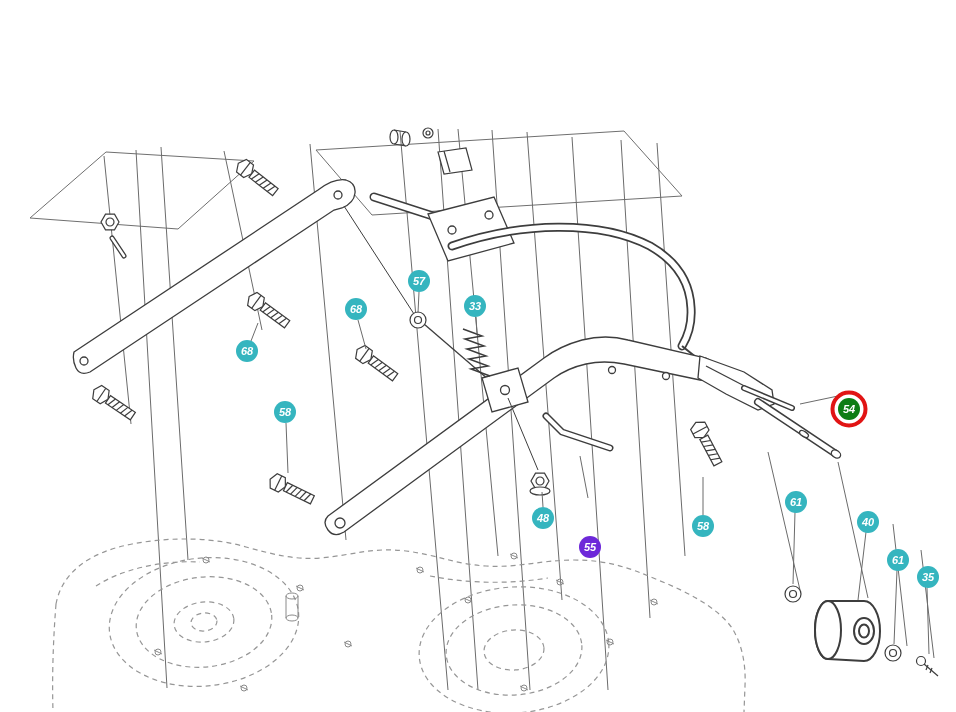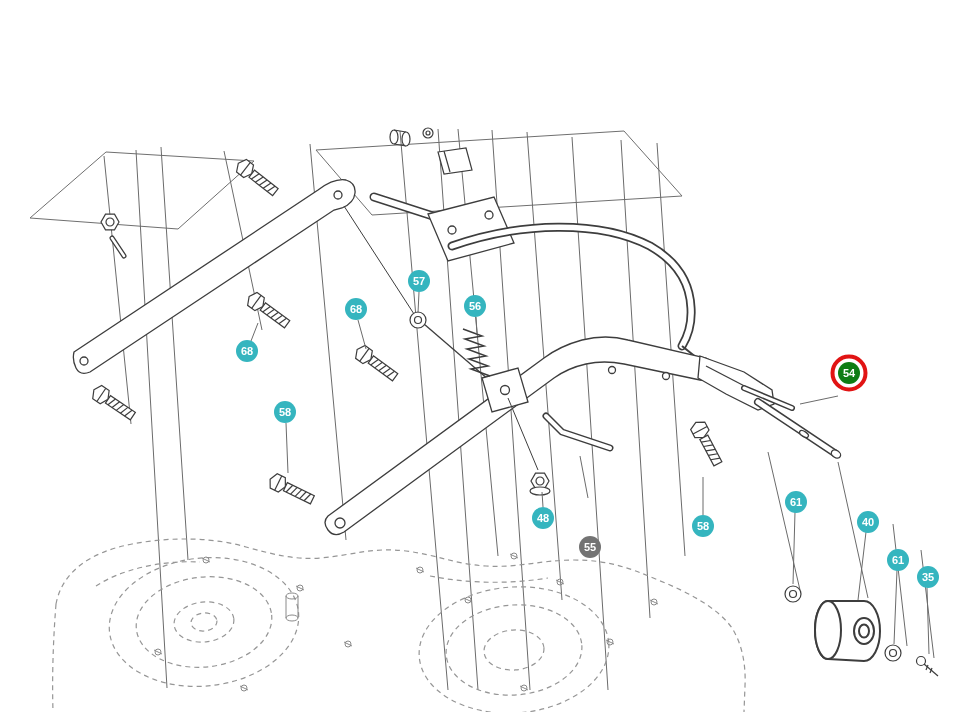--- a/index.html
+++ b/index.html
@@ -1,19 +1,19 @@
 <!DOCTYPE html>
 <html><head>
 <meta charset="utf-8">
 <style>
   html,body{margin:0;padding:0;background:#ffffff;}
   #canvas{position:relative;width:956px;height:712px;background:#ffffff;overflow:hidden;
           font-family:"Liberation Sans",sans-serif;}
   #art{position:absolute;left:0;top:0;width:956px;height:712px;}
-  #callout-layer{position:absolute;left:0;top:0;width:956px;height:712px;}
+  #callout-layer{position:absolute;left:0;top:0;width:956px;height:712px;font-style:italic;}
   .callout{position:absolute;width:22px;height:22px;margin-left:-11px;margin-top:-11px;
            border-radius:50%;display:flex;align-items:center;justify-content:center;
            font-size:11px;font-weight:bold;line-height:1;cursor:pointer;z-index:5;
            user-select:none;}
   .callout.highlighted::after{content:"";position:absolute;left:50%;top:50%;
            transform:translate(-50%,-50%);width:29px;height:29px;
            border:4.5px solid var(--ring-color,#e01313);border-radius:50%;}
 </style>
 </head>
 <body>
@@ -229,25 +229,25 @@
       <line x1="795" y1="512" x2="793" y2="584"></line>
       <line x1="866" y1="532" x2="858" y2="600"></line>
       <line x1="897" y1="570" x2="894" y2="644"></line>
       <line x1="927" y1="588" x2="929" y2="654"></line>
     </g>
   </svg>
 
   <div id="callout-layer">
       <div class="callout" style="left: 419px; top: 281px; background: rgb(53, 181, 191); color: rgb(255, 255, 255);">57</div>
       <div class="callout" style="left: 356px; top: 309px; background: rgb(53, 181, 191); color: rgb(255, 255, 255);">68</div>
-      <div class="callout" style="left: 475px; top: 306px; background: rgb(53, 181, 191); color: rgb(255, 255, 255);">56</div>
+      <div class="callout" style="left: 475px; top: 306px; background: rgb(53, 181, 191); color: rgb(255, 255, 255);">33</div>
       <div class="callout" style="left: 247px; top: 351px; background: rgb(53, 181, 191); color: rgb(255, 255, 255);">68</div>
       <div class="callout" style="left: 285px; top: 412px; background: rgb(53, 181, 191); color: rgb(255, 255, 255);">58</div>
       <div class="callout" style="left: 543px; top: 518px; background: rgb(53, 181, 191); color: rgb(255, 255, 255);">48</div>
-      <div class="callout" style="left: 590px; top: 508px; background: #737373; color: rgb(255, 255, 255); margin-top: 28px;">55</div>
+      <div class="callout" style="left: 590px; top: 508px; background: #6d28d9; color: rgb(255, 255, 255); margin-top: 28px;">55</div>
       <div class="callout" style="left: 703px; top: 526px; background: rgb(53, 181, 191); color: rgb(255, 255, 255);">58</div>
-      <div class="callout highlighted" style="left: 849px; top: 373px; background: rgb(14, 125, 20); color: rgb(255, 255, 255); text-align: center; --ring-color: #e11414;">54</div>
+      <div class="callout highlighted" style="left: 849px; top: 409px; background: rgb(14, 125, 20); color: rgb(255, 255, 255); text-align: center; --ring-color: #e11414;">54</div>
       <div class="callout" style="left: 796px; top: 502px; background: rgb(53, 181, 191); color: rgb(255, 255, 255);">61</div>
       <div class="callout" style="left: 868px; top: 522px; background: rgb(53, 181, 191); color: rgb(255, 255, 255);">40</div>
       <div class="callout" style="left: 898px; top: 560px; background: rgb(53, 181, 191); color: rgb(255, 255, 255);">61</div>
       <div class="callout" style="left: 928px; top: 577px; background: rgb(53, 181, 191); color: rgb(255, 255, 255);">35</div>
     </div>
 </div>
 
 </body></html>

